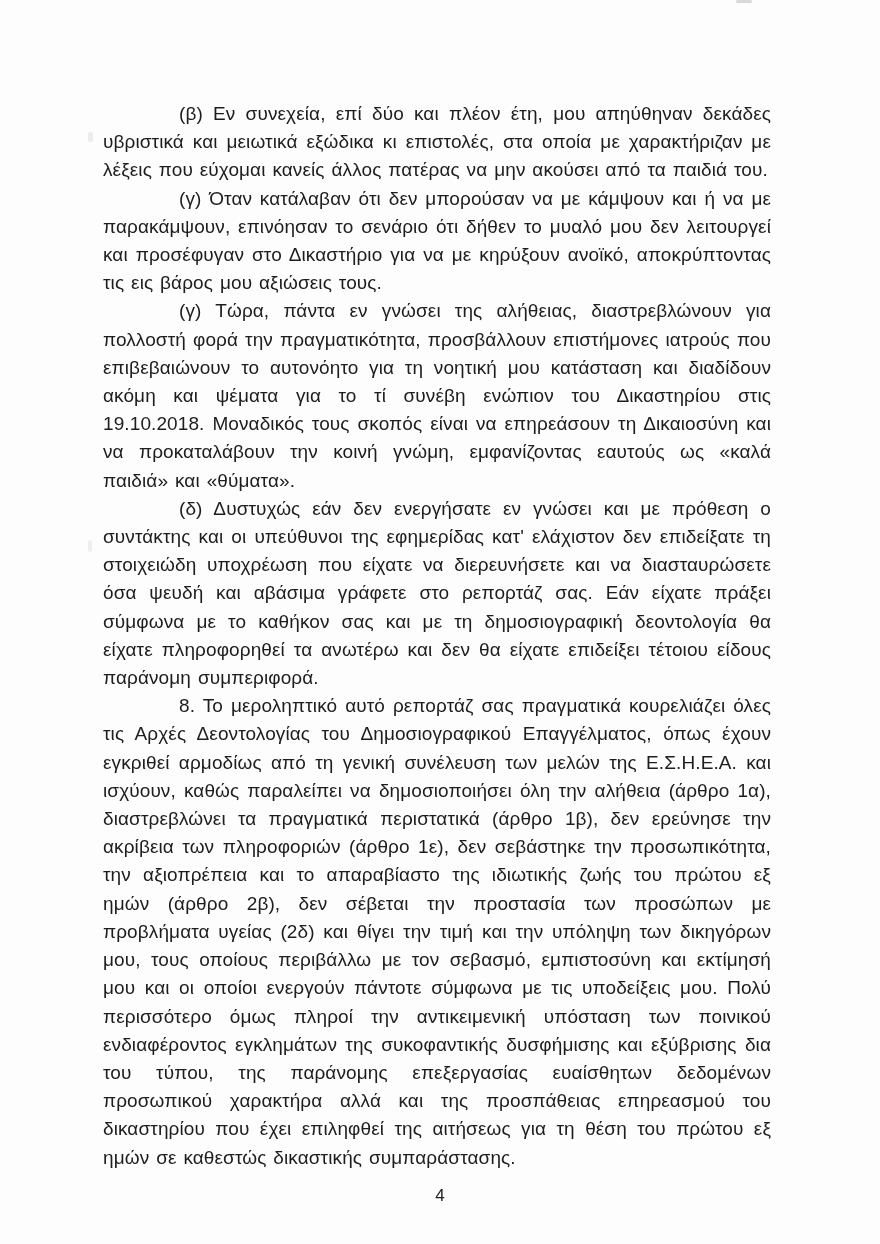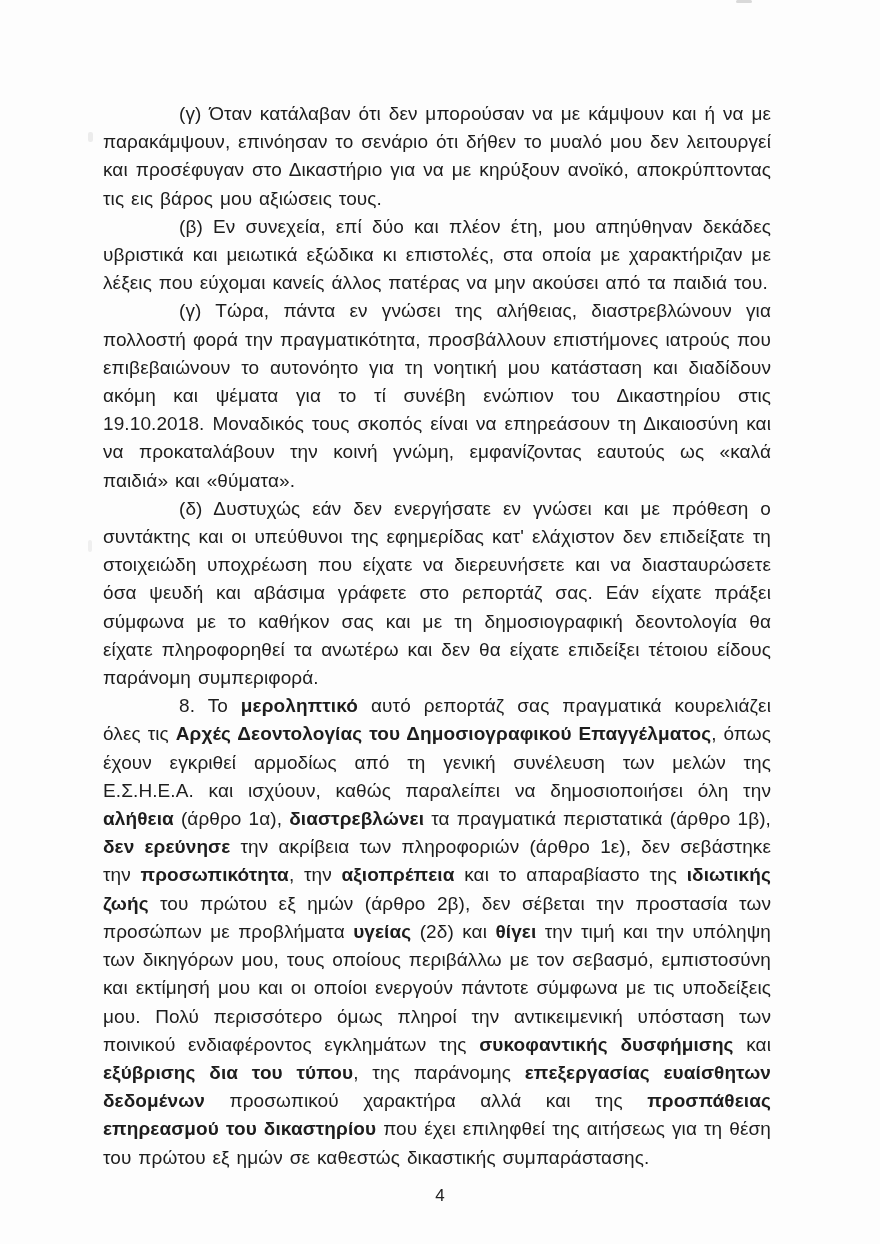--- a/index.html
+++ b/index.html
@@ -27,21 +27,21 @@
     margin: 0;
     text-indent: 76px;
     text-align: justify;
     font-size: 19px;
     line-height: 28.2px;
     letter-spacing: 0.1px;
     word-spacing: 1.5px;
     hyphens: none;
   }
   .para .b {
-    font-weight: 700;
+    font-weight: 400;
     margin-top: 35px;
   }
   .page-number {
     position: absolute;
     left: 0;
     right: 0;
     bottom: 38px;
     text-align: center;
     font-size: 17px;
     color: #222;
@@ -58,21 +58,21 @@
 </style>
 </head>
 <body>
 
 <div class="page">
   <div class="artifact a1"></div>
   <div class="artifact a2"></div>
   <div class="artifact a3"></div>
 
   <div class="text-block">
+      <p class="para"><span>(β) Εν συνεχεία, επί δύο και πλέον έτη, μου απηύθηναν δεκάδες υβριστικά και μειωτικά εξώδικα κι επιστολές, στα οποία με χαρακτήριζαν με λέξεις που εύχομαι κανείς άλλος πατέρας να μην ακούσει από τα παιδιά του.</span></p>
       <p class="para"><span>(γ) Όταν κατάλαβαν ότι δεν μπορούσαν να με κάμψουν και ή να με παρακάμψουν, επινόησαν το σενάριο ότι δήθεν το μυαλό μου δεν λειτουργεί και προσέφυγαν στο Δικαστήριο για να με κηρύξουν ανοϊκό, αποκρύπτοντας τις εις βάρος μου αξιώσεις τους.</span></p>
-      <p class="para"><span>(β) Εν συνεχεία, επί δύο και πλέον έτη, μου απηύθηναν δεκάδες υβριστικά και μειωτικά εξώδικα κι επιστολές, στα οποία με χαρακτήριζαν με λέξεις που εύχομαι κανείς άλλος πατέρας να μην ακούσει από τα παιδιά του.</span></p>
       <p class="para"><span>(γ) Τώρα, πάντα εν γνώσει της αλήθειας, διαστρεβλώνουν για πολλοστή φορά την πραγματικότητα, προσβάλλουν επιστήμονες ιατρούς που επιβεβαιώνουν το αυτονόητο για τη νοητική μου κατάσταση και διαδίδουν ακόμη και ψέματα για το τί συνέβη ενώπιον του Δικαστηρίου στις 19.10.2018. Μοναδικός τους σκοπός είναι να επηρεάσουν τη Δικαιοσύνη και να προκαταλάβουν την κοινή γνώμη, εμφανίζοντας εαυτούς ως «καλά παιδιά» και «θύματα».</span></p>
       <p class="para"><span>(δ) Δυστυχώς εάν δεν ενεργήσατε εν γνώσει και με πρόθεση ο συντάκτης και οι υπεύθυνοι της εφημερίδας κατ' ελάχιστον δεν επιδείξατε τη στοιχειώδη υποχρέωση που είχατε να διερευνήσετε και να διασταυρώσετε όσα ψευδή και αβάσιμα γράφετε στο ρεπορτάζ σας. Εάν είχατε πράξει σύμφωνα με το καθήκον σας και με τη δημοσιογραφική δεοντολογία θα είχατε πληροφορηθεί τα ανωτέρω και δεν θα είχατε επιδείξει τέτοιου είδους παράνομη συμπεριφορά.</span></p>
       <p class="para"><span>8. Το </span><span class="b">μεροληπτικό</span><span> αυτό ρεπορτάζ σας πραγματικά κουρελιάζει όλες τις </span><span class="b">Αρχές Δεοντολογίας του Δημοσιογραφικού Επαγγέλματος</span><span>, όπως έχουν εγκριθεί αρμοδίως από τη γενική συνέλευση των μελών της Ε.Σ.Η.Ε.Α. και ισχύουν, καθώς παραλείπει να δημοσιοποιήσει όλη την </span><span class="b">αλήθεια</span><span> (άρθρο 1α), </span><span class="b">διαστρεβλώνει</span><span> τα πραγματικά περιστατικά (άρθρο 1β), </span><span class="b">δεν ερεύνησε</span><span> την ακρίβεια των πληροφοριών (άρθρο 1ε), δεν σεβάστηκε την </span><span class="b">προσωπικότητα</span><span>, την </span><span class="b">αξιοπρέπεια</span><span> και το απαραβίαστο της </span><span class="b">ιδιωτικής ζωής</span><span> του πρώτου εξ ημών (άρθρο 2β), δεν σέβεται την προστασία των προσώπων με προβλήματα </span><span class="b">υγείας</span><span> (2δ) και </span><span class="b">θίγει</span><span> την τιμή και την υπόληψη των δικηγόρων μου, τους οποίους περιβάλλω με τον σεβασμό, εμπιστοσύνη και εκτίμησή μου και οι οποίοι ενεργούν πάντοτε σύμφωνα με τις υποδείξεις μου. Πολύ περισσότερο όμως πληροί την αντικειμενική υπόσταση των ποινικού ενδιαφέροντος εγκλημάτων της </span><span class="b">συκοφαντικής δυσφήμισης</span><span> και </span><span class="b">εξύβρισης δια του τύπου</span><span>, της παράνομης </span><span class="b">επεξεργασίας ευαίσθητων δεδομένων</span><span> προσωπικού χαρακτήρα αλλά και της </span><span class="b">προσπάθειας επηρεασμού του δικαστηρίου</span><span> που έχει επιληφθεί της αιτήσεως για τη θέση του πρώτου εξ ημών σε καθεστώς δικαστικής συμπαράστασης.</span></p>
     </div>
 
   <div class="page-number">4</div>
 </div>
 
 </body></html>

